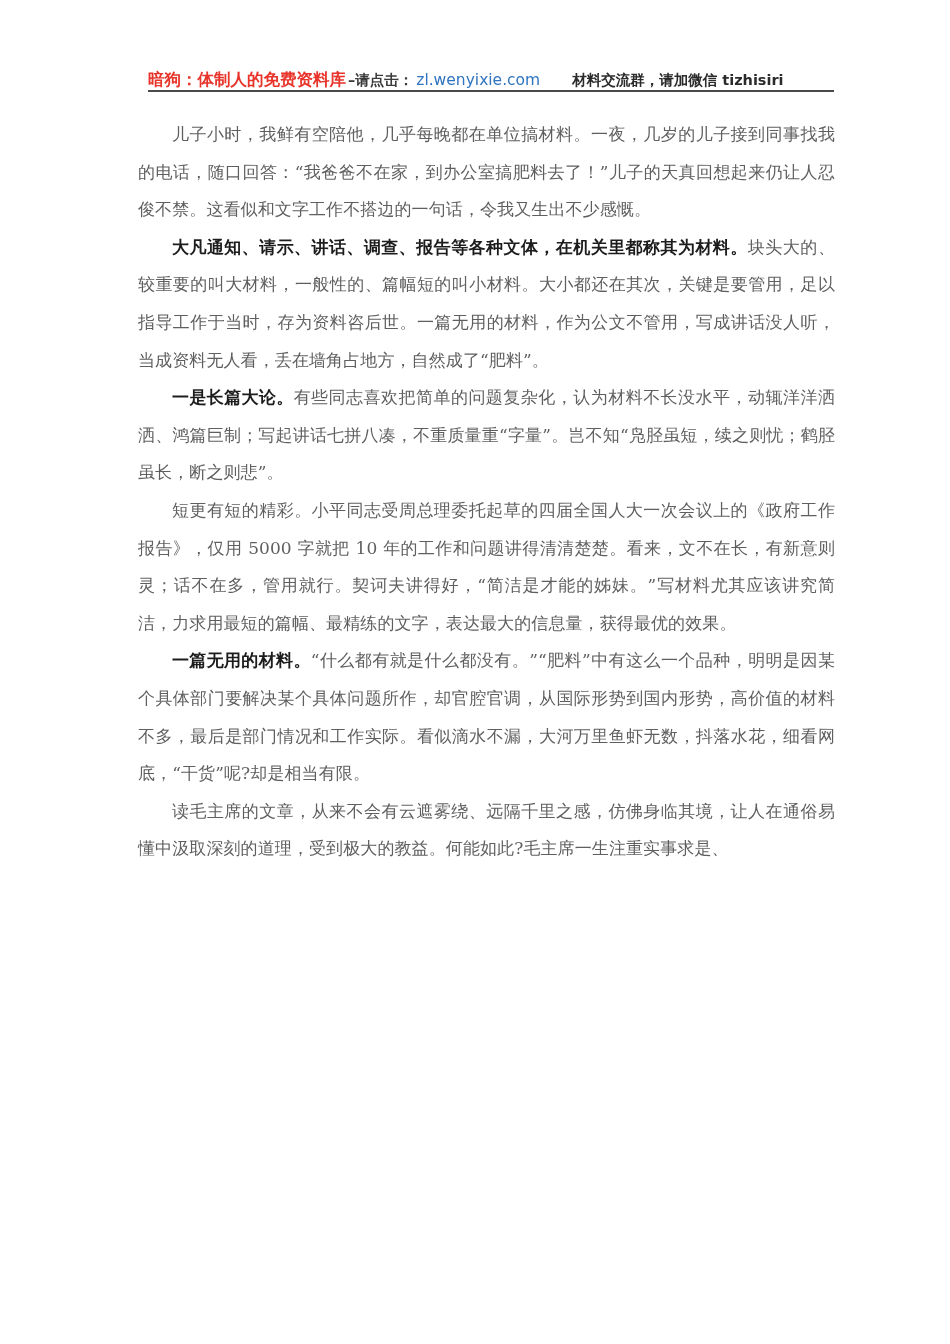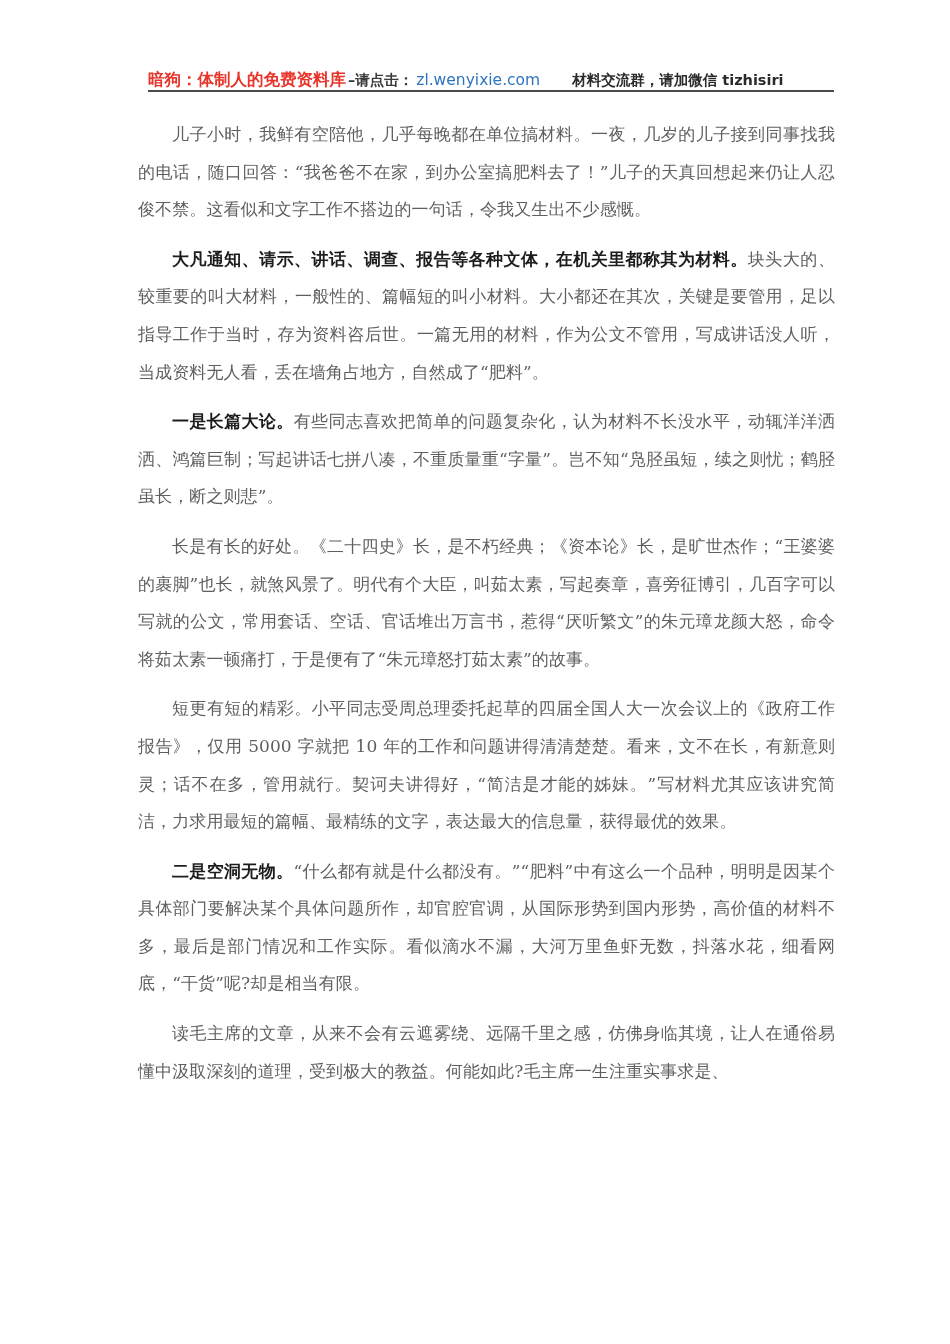--- a/index.html
+++ b/index.html
@@ -106,21 +106,21 @@
     line-height: 37.6px;
     color: #5f5f5f;
     text-align: justify;
     text-justify: inter-ideograph;
     text-indent: 2em;
     letter-spacing: 0.1px;
     word-break: break-all;
   }
 
   p.para + p.para {
-    margin-top: 12px;
+    margin-top: 0px;
   }
 
   .lead {
     font-family: "DejaVu Sans", "Liberation Sans", sans-serif;
     font-weight: 700;
     color: #1c1c1c;
     letter-spacing: 0px;
   }
 </style>
 </head>
@@ -146,30 +146,27 @@
 
     <p class="para">
       <span class="lead">大凡通知、请示、讲话、调查、报告等各种文体，在机关里都称其为材料。</span><span>块头大的、较重要的叫大材料，一般性的、篇幅短的叫小材料。大小都还在其次，关键是要管用，足以指导工作于当时，存为资料咨后世。一篇无用的材料，作为公文不管用，写成讲话没人听，当成资料无人看，丢在墙角占地方，自然成了“肥料”。</span>
     </p>
 
 
     <p class="para">
       <span class="lead">一是长篇大论。</span><span>有些同志喜欢把简单的问题复杂化，认为材料不长没水平，动辄洋洋洒洒、鸿篇巨制；写起讲话七拼八凑，不重质量重“字量”。岂不知“凫胫虽短，续之则忧；鹤胫虽长，断之则悲”。</span>
     </p>
 
-    <p class="para">
-      <span>长是有长的好处。《二十四史》长，是不朽经典；《资本论》长，是旷世杰作；“王婆婆的裹脚”也长，就煞风景了。明代有个大臣，叫茹太素，写起奏章，喜旁征博引，几百字可以写就的公文，常用套话、空话、官话堆出万言书，惹得“厌听繁文”的朱元璋龙颜大怒，命令将茹太素一顿痛打，于是便有了“朱元璋怒打茹太素”的故事。</span>
-    </p>
 
     <p class="para">
       <span>短更有短的精彩。小平同志受周总理委托起草的四届全国人大一次会议上的《政府工作报告》，仅用 5000 字就把 10 年的工作和问题讲得清清楚楚。看来，文不在长，有新意则灵；话不在多，管用就行。契诃夫讲得好，“简洁是才能的姊妹。”写材料尤其应该讲究简洁，力求用最短的篇幅、最精练的文字，表达最大的信息量，获得最优的效果。</span>
     </p>
 
     <p class="para">
-      <span class="lead">二是空洞无物。</span><span>“什么都有就是什么都没有。”“肥料”中有这么一个品种，明明是因某个具体部门要解决某个具体问题所作，却官腔官调，从国际形势到国内形势，高价值的材料不多，最后是部门情况和工作实际。看似滴水不漏，大河万里鱼虾无数，抖落水花，细看网底，“干货”呢?却是相当有限。</span>
+      <span class="lead">一篇无用的材料。</span><span>“什么都有就是什么都没有。”“肥料”中有这么一个品种，明明是因某个具体部门要解决某个具体问题所作，却官腔官调，从国际形势到国内形势，高价值的材料不多，最后是部门情况和工作实际。看似滴水不漏，大河万里鱼虾无数，抖落水花，细看网底，“干货”呢?却是相当有限。</span>
     </p>
 
     <p class="para">
       <span>读毛主席的文章，从来不会有云遮雾绕、远隔千里之感，仿佛身临其境，让人在通俗易懂中汲取深刻的道理，受到极大的教益。何能如此?毛主席一生注重实事求是、</span>
     </p>
 
   </div>
 </div>
 
 </body></html>

